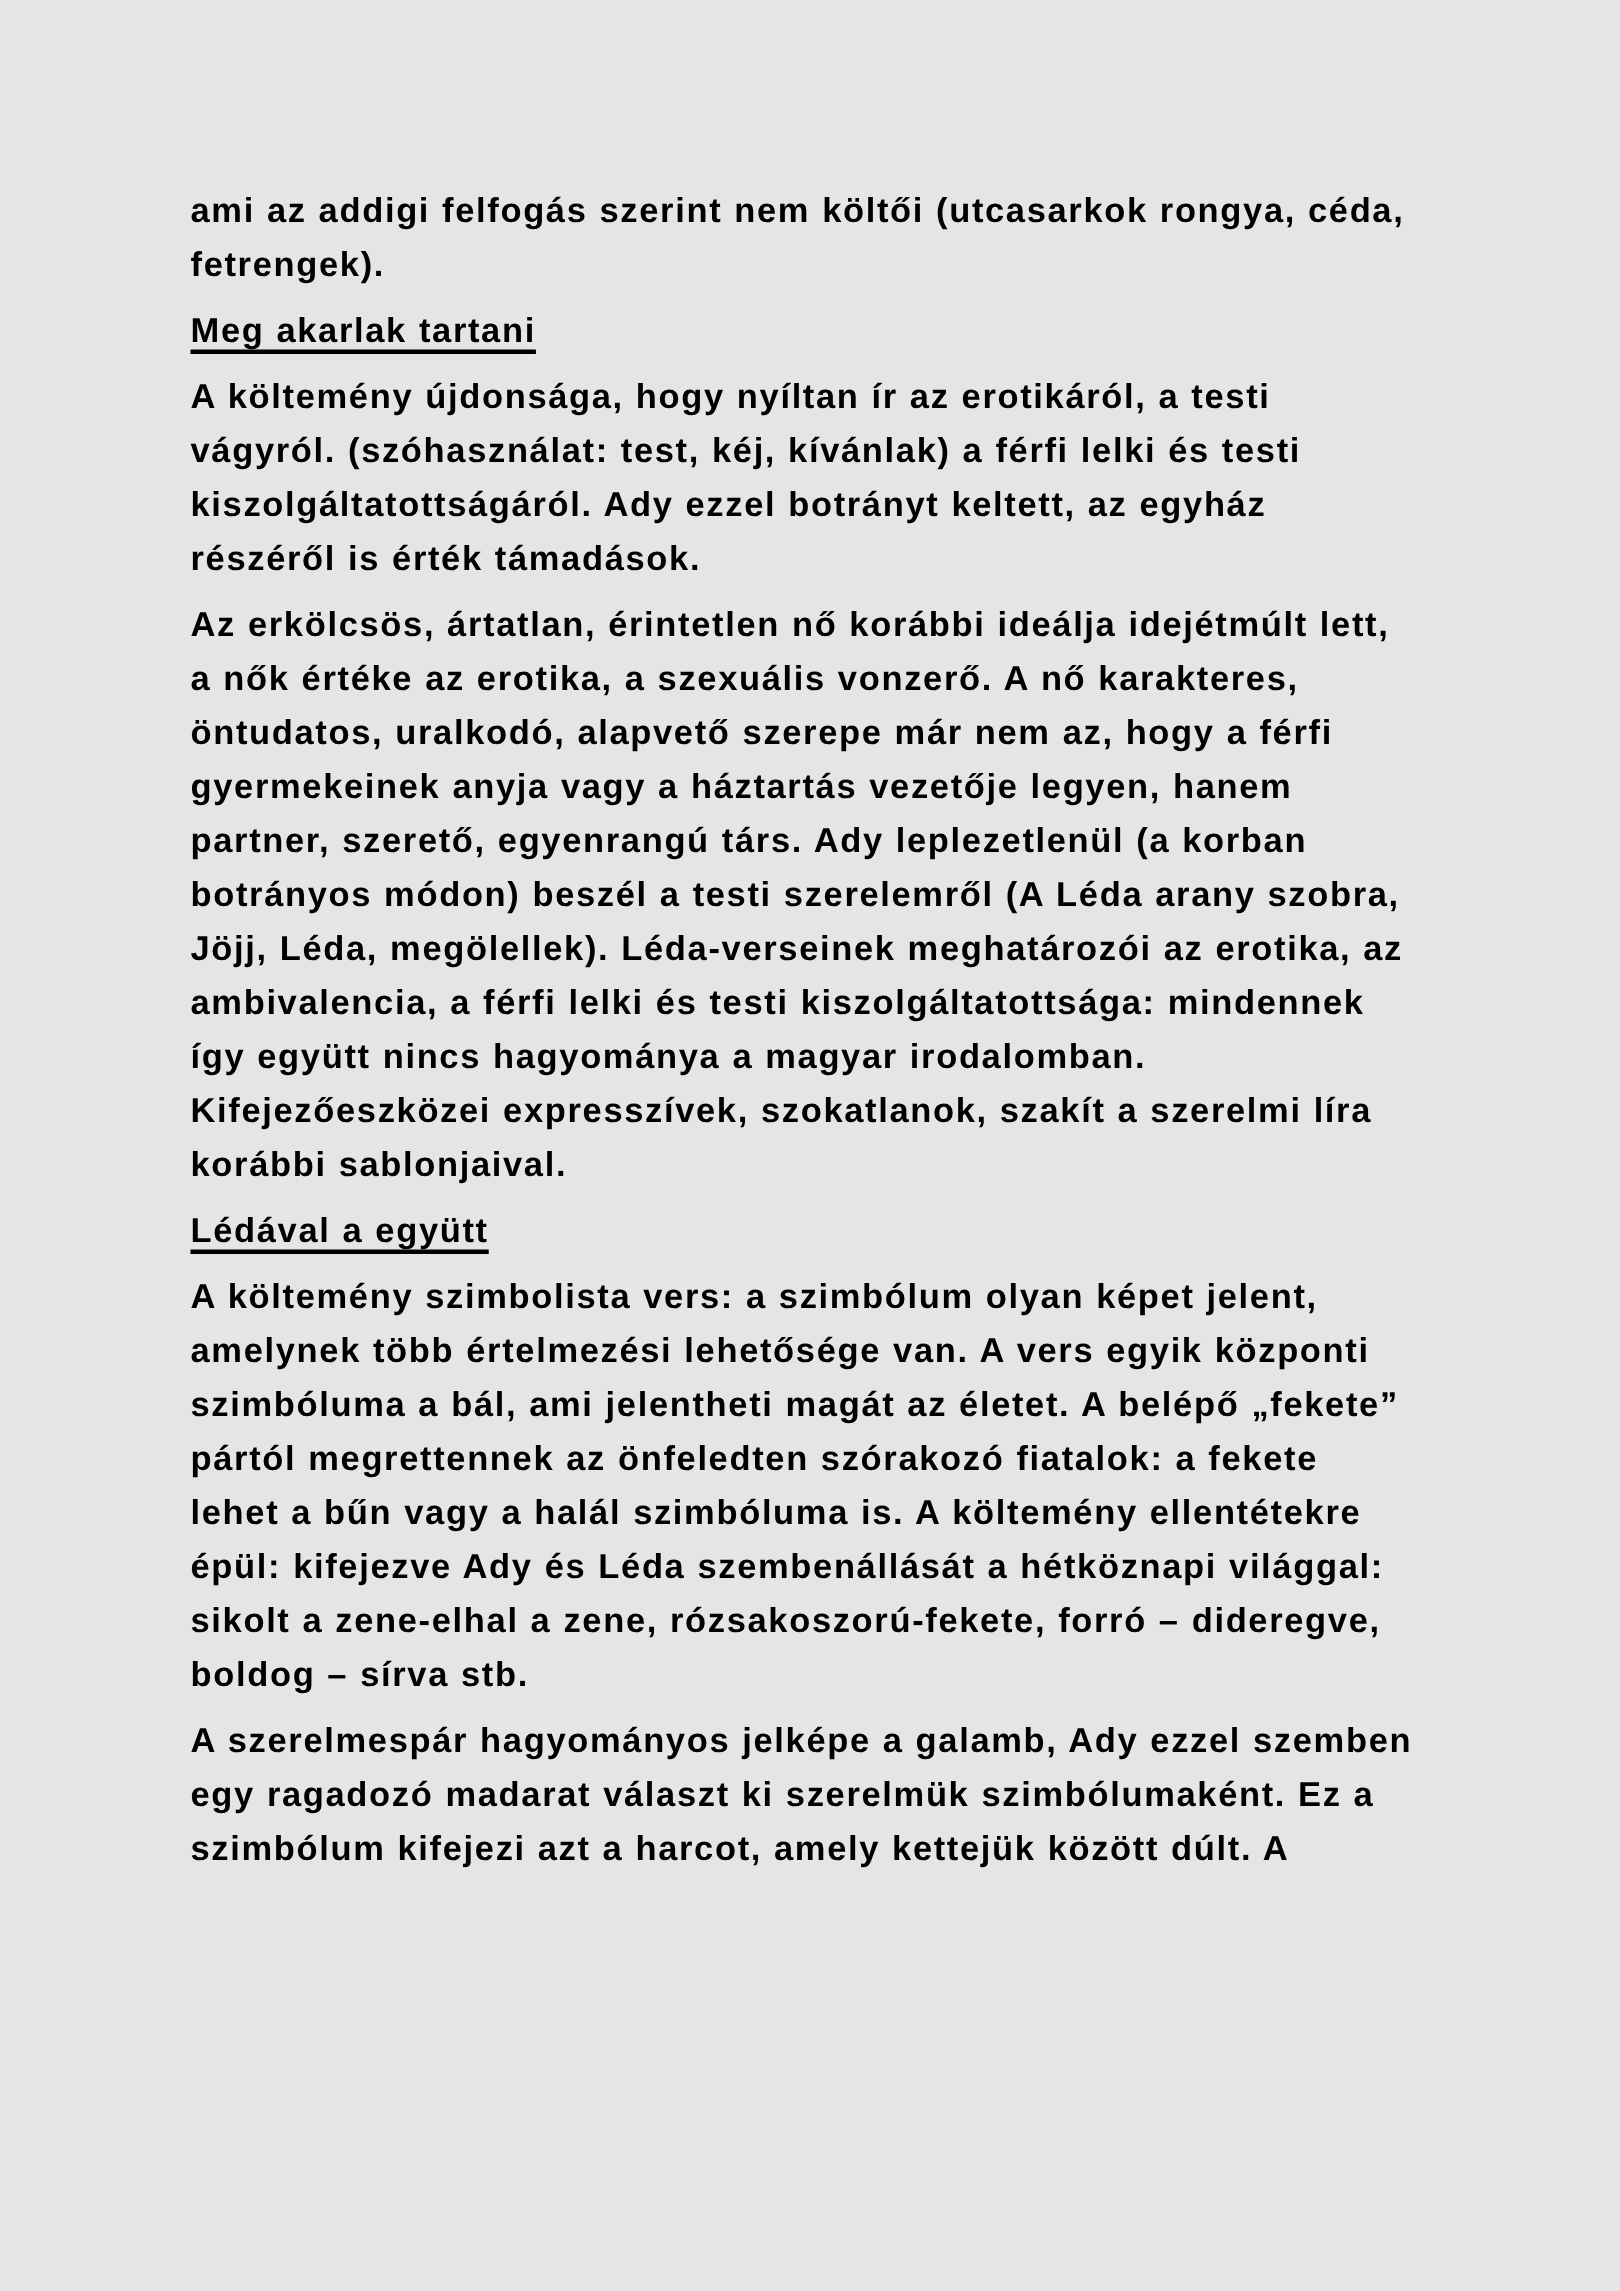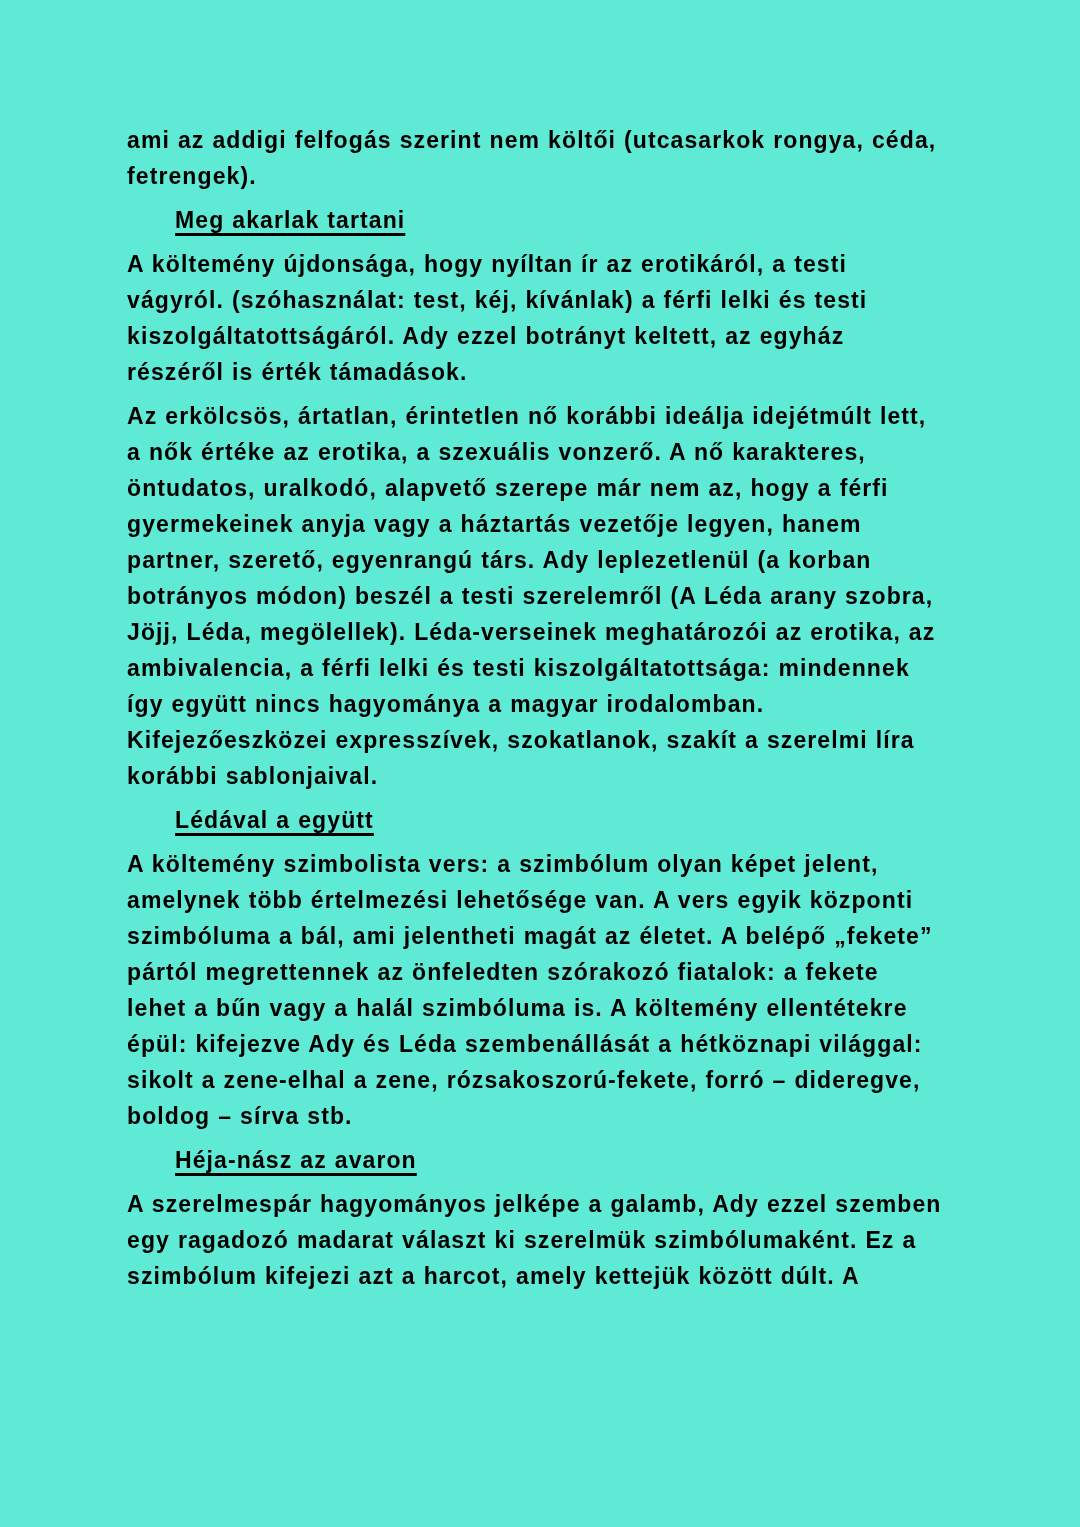--- a/index.html
+++ b/index.html
@@ -10,59 +10,57 @@
     width: 1080px;
     height: 1527px;
     background: #ffffff;
     overflow: hidden;
   }
   .page {
     box-sizing: border-box;
     width: 1080px;
     height: 1527px;
     padding: 122px 120px 60px 127px;
-    background: #5eead4;
+    background: #e5e5e5;
     color: #000000;
     font-family: "Liberation Sans", "DejaVu Sans", sans-serif;
     font-weight: bold;
   }
   .content {
     width: 818px;
   }
   .para, .heading {
     margin: 0 0 8px 0;
     font-size: 23px;
     line-height: 36px;
     letter-spacing: 1.1px;
     word-spacing: 0.5px;
     text-align: left;
     color: #000000;
   }
   .heading {
     text-decoration: underline;
     text-decoration-thickness: 3px;
     text-underline-offset: 5px;
-    margin-left: 48px;
   }
 </style>
 </head>
 <body>
 
 <div class="page">
   <div class="content">
     <p class="para">ami az addigi felfogás szerint nem költői (utcasarkok rongya, céda, fetrengek).</p>
 
     <p class="heading">Meg akarlak tartani</p>
 
     <p class="para">A költemény újdonsága, hogy nyíltan ír az erotikáról, a testi vágyról. (szóhasználat: test, kéj, kívánlak) a férfi lelki és testi kiszolgáltatottságáról. Ady ezzel botrányt keltett, az egyház részéről is érték támadások.</p>
 
 
     <p class="para">Az erkölcsös, ártatlan, érintetlen nő korábbi ideálja idejétmúlt lett, a nők értéke az erotika, a szexuális vonzerő. A nő karakteres, öntudatos, uralkodó, alapvető szerepe már nem az, hogy a férfi gyermekeinek anyja vagy a háztartás vezetője legyen, hanem partner, szerető, egyenrangú társ. Ady leplezetlenül (a korban botrányos módon) beszél a testi szerelemről (A Léda arany szobra, Jöjj, Léda, megölellek). Léda-verseinek meghatározói az erotika, az ambivalencia, a férfi lelki és testi kiszolgáltatottsága: mindennek így együtt nincs hagyománya a magyar irodalomban. Kifejezőeszközei expresszívek, szokatlanok, szakít a szerelmi líra korábbi sablonjaival.</p>
 
     <p class="heading">Lédával a együtt</p>
 
     <p class="para">A költemény szimbolista vers: a szimbólum olyan képet jelent, amelynek több értelmezési lehetősége van. A vers egyik központi szimbóluma a bál, ami jelentheti magát az életet. A belépő „fekete” pártól megrettennek az önfeledten szórakozó fiatalok: a fekete lehet a bűn vagy a halál szimbóluma is. A költemény ellentétekre épül: kifejezve Ady és Léda szembenállását a hétköznapi világgal: sikolt a zene-elhal a zene, rózsakoszorú-fekete, forró – dideregve, boldog – sírva stb.</p>
 
-    <p class="heading">Héja-nász az avaron</p>
 
     <p class="para">A szerelmespár hagyományos jelképe a galamb, Ady ezzel szemben egy ragadozó madarat választ ki szerelmük szimbólumaként. Ez a szimbólum kifejezi azt a harcot, amely kettejük között dúlt. A</p>
   </div>
 </div>
 
 </body></html>

